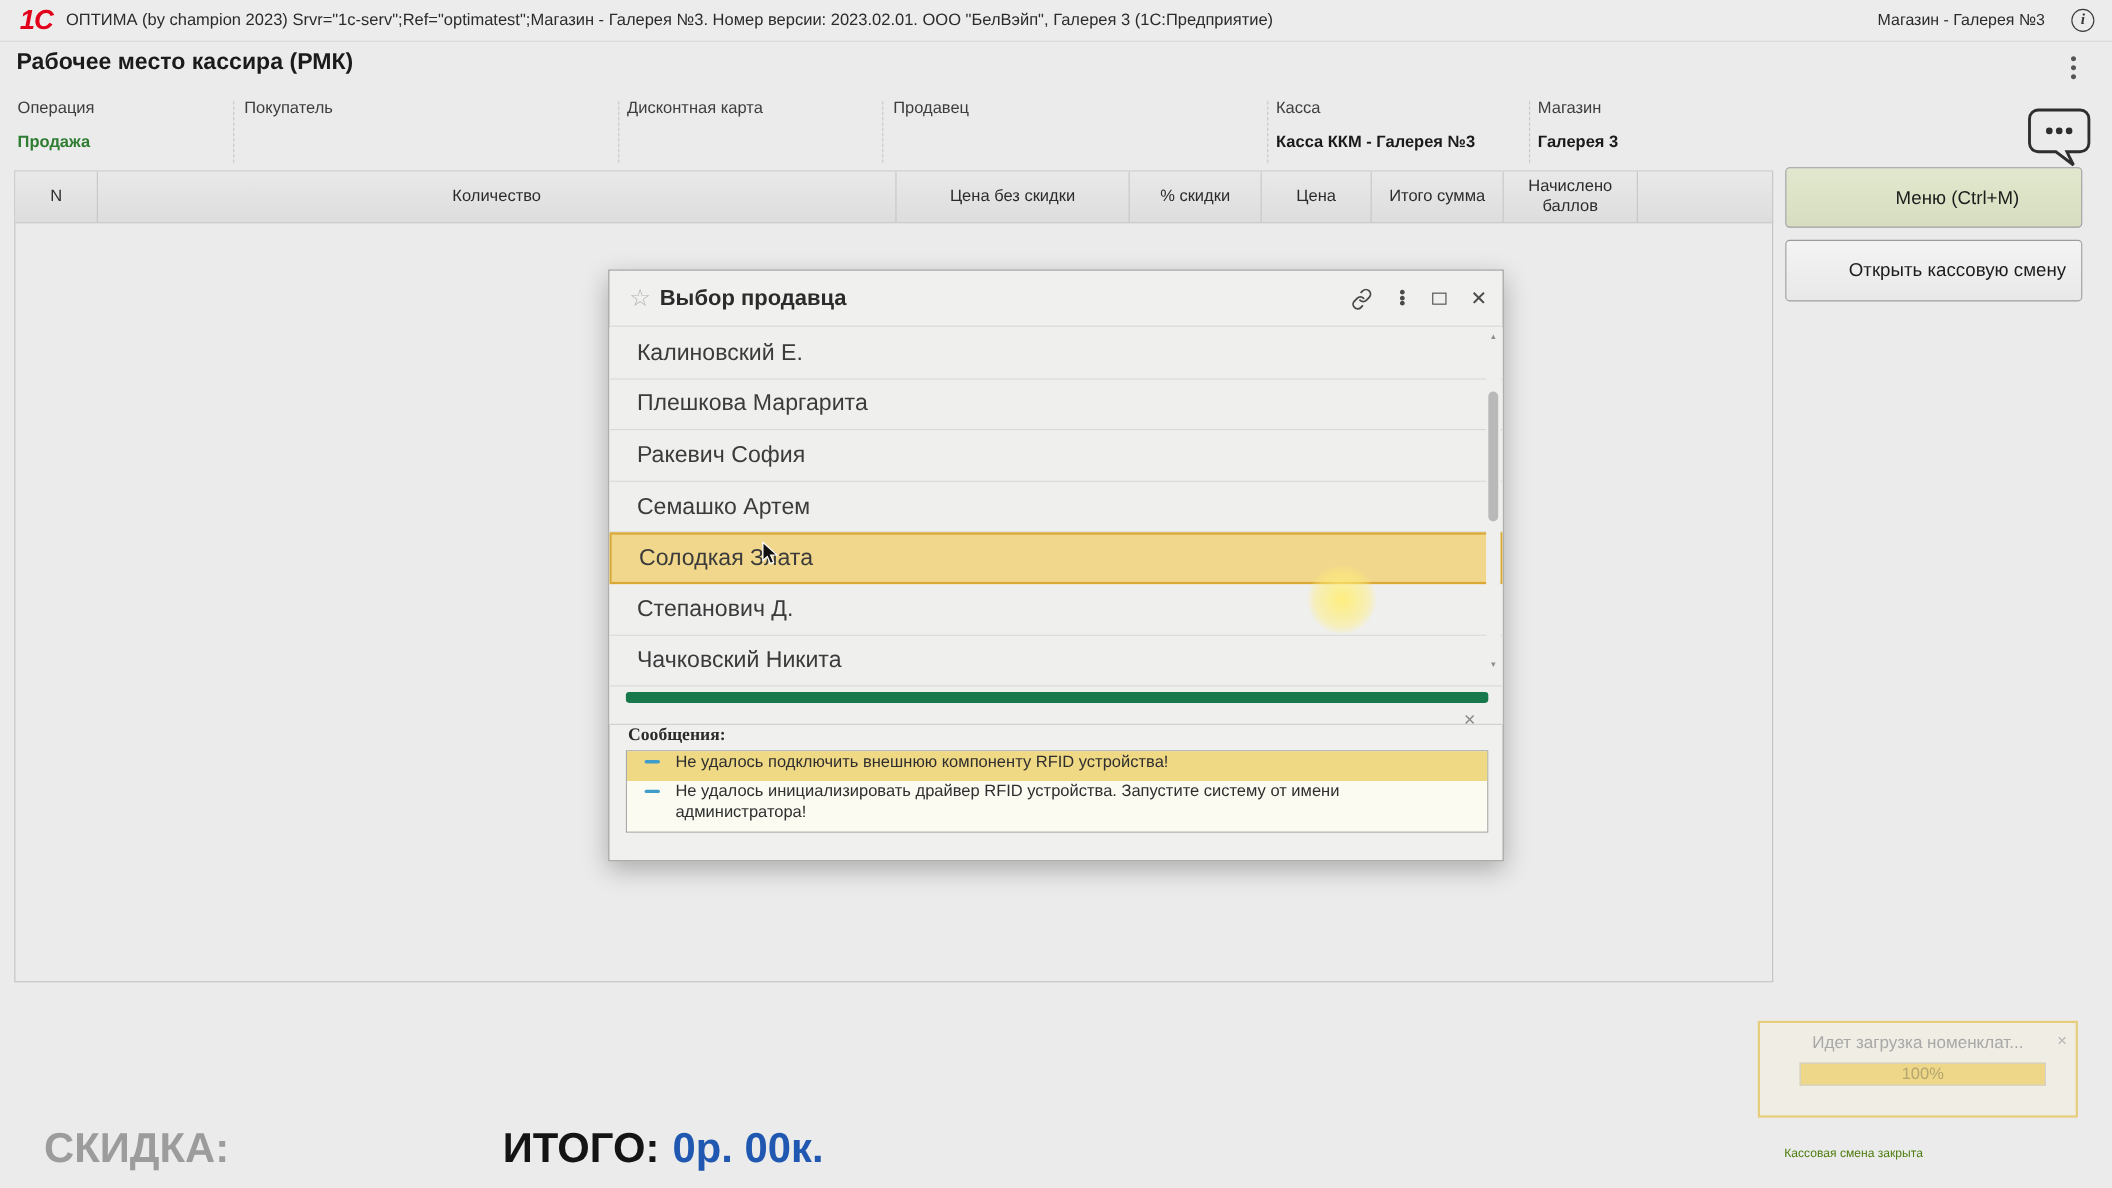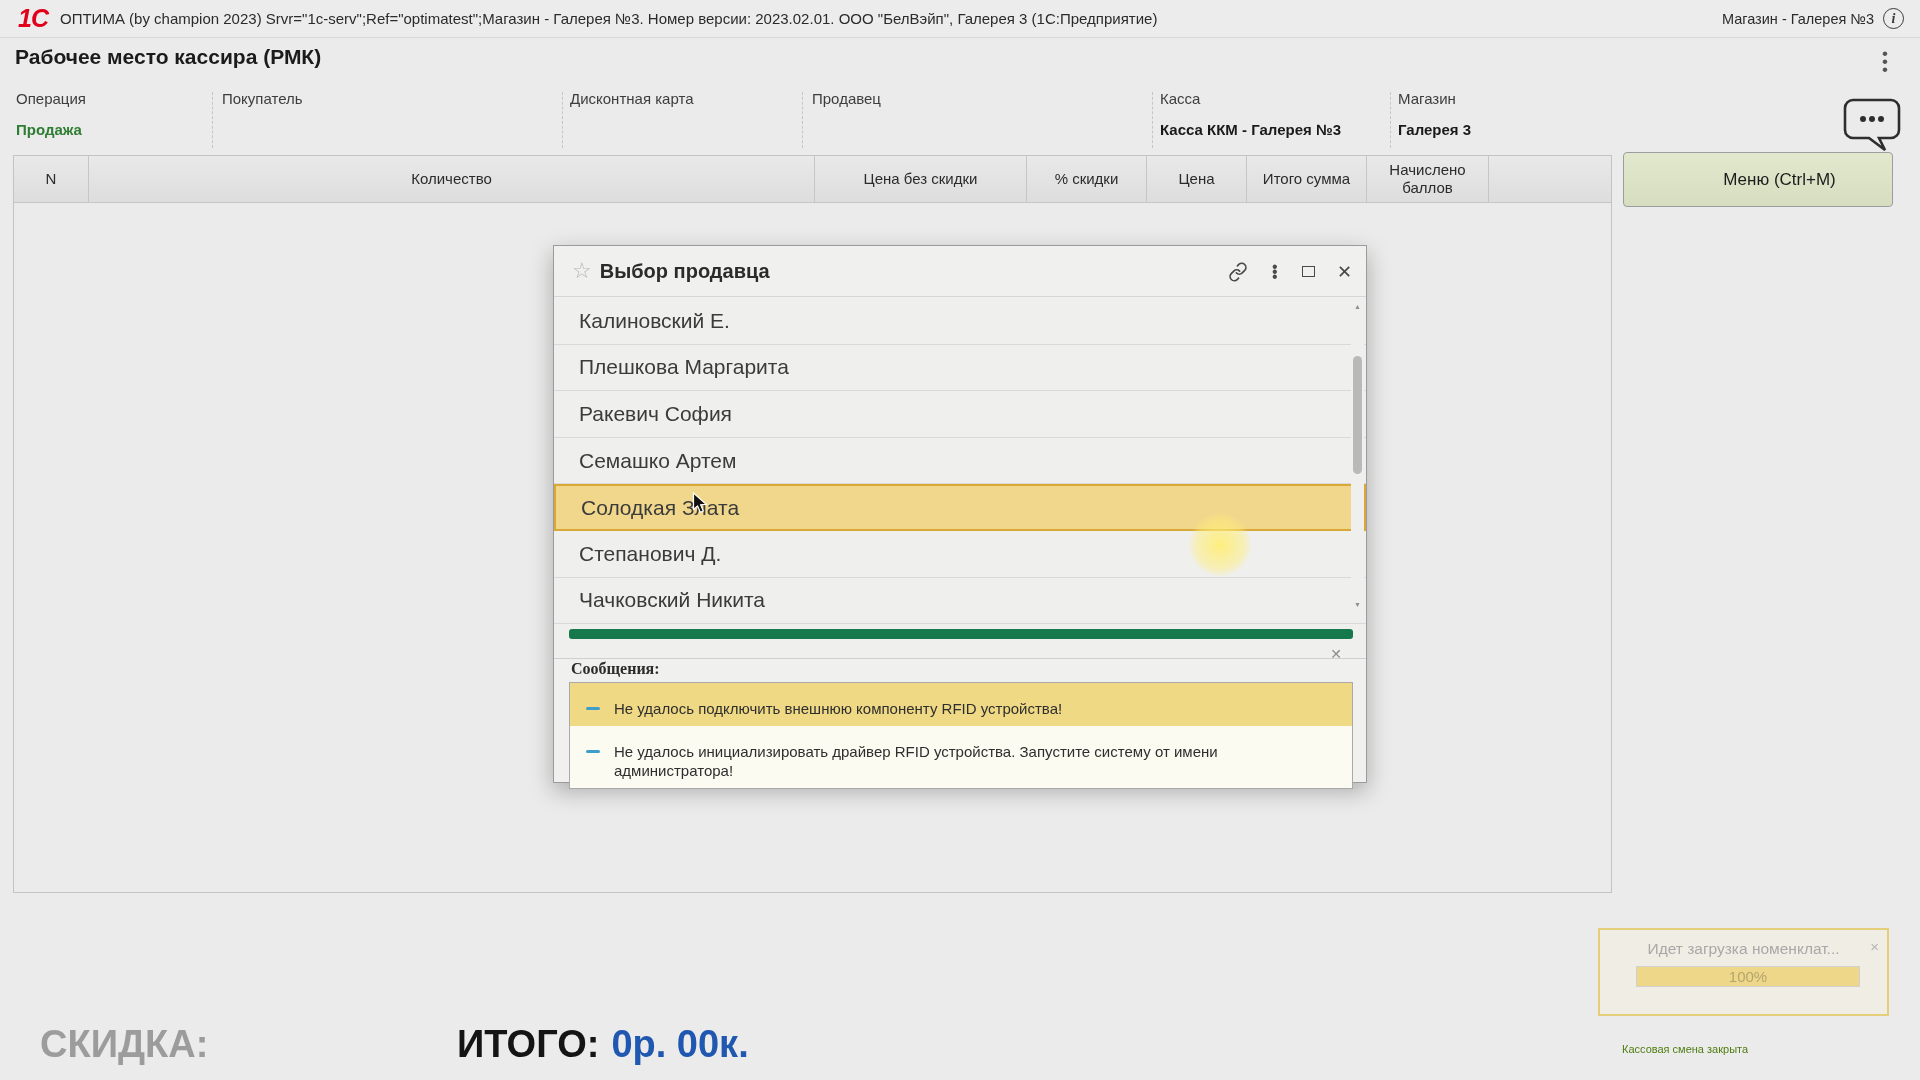--- a/index.html
+++ b/index.html
@@ -4,21 +4,21 @@
 <style>
   * { margin:0; padding:0; box-sizing:border-box; }
   html,body { width:1920px; height:1080px; }
   body { font-family:"Liberation Sans","DejaVu Sans",sans-serif; background:#ebebeb; overflow:hidden; }
   .screen { position:relative; width:1920px; height:1080px; background:#ebebeb; }
 
   
   .topbar { position:absolute; left:0; top:0; width:1920px; height:38px; background:#ececec; border-bottom:1px solid #d8d8d8; }
   .logo-1c { position:absolute; left:18px; top:4px; font-size:25px; font-weight:800; font-style:italic; color:#e2001a; letter-spacing:-1px; }
   .topbar-title { position:absolute; left:60px; top:10px; font-size:15px; color:#2b2b2b; white-space:nowrap; }
-  .topbar-right { position:absolute; right:16px; top:8px; display:flex; align-items:center; gap:9px; }
+  .topbar-right { position:absolute; right:16px; top:8px; display:flex; align-items:center; gap:24px; }
   .topbar-store { font-size:14.5px; color:#2b2b2b; }
   .info-icon { width:21px; height:21px; border:1.6px solid #3a3a3a; border-radius:50%; display:flex; align-items:center; justify-content:center; font-family:"Liberation Serif",serif; font-style:italic; font-weight:bold; font-size:14px; color:#3a3a3a; cursor:pointer; }
 
   
   .page-title { position:absolute; left:15px; top:45px; font-size:21px; font-weight:600; color:#1b1b1b; }
   .form-kebab { position:absolute; left:1878px; top:50px; font-size:17px; color:#555; letter-spacing:0; line-height:8px; text-align:center; width:14px; cursor:pointer; }
 
   .field { position:absolute; top:90px; }
   .field .flabel { font-size:15px; color:#3d3d3d; }
   .field .fvalue { margin-top:14px; font-size:15px; font-weight:bold; color:#1a1a1a; min-height:18px; }
@@ -64,21 +64,21 @@
   .dlg-scrollbar { position:absolute; right:2px; top:55px; width:13px; height:310px; background:#efefee; }
   .scroll-arrow { width:13px; height:12px; font-size:7px; color:#8f8f8f; text-align:center; line-height:12px; cursor:pointer; }
   .scroll-thumb { position:absolute; left:2px; top:55px; width:9px; height:118px; background:#b9b9b9; border-radius:5px; cursor:pointer; }
 
   .green-progress { position:absolute; left:15px; top:383px; width:784px; height:10px; background:#17794b; border-radius:3px; }
 
   .msg-header { position:absolute; left:17px; top:414px; font-size:16px; font-weight:bold; color:#2b2b2b;font-family:Liberation Serif, serif; }
   .msg-close { position:absolute; right:24px; top:400px; font-size:14px; color:#8d8d8d; cursor:pointer; }
 
   .msg-panel { position:absolute; left:15px; top:436px; width:784px; border:1px solid #a9a9a9; background:#fbfbf2; }
-  .msg-row { display:flex; padding:16px 10px 8px 12px; font-size:15px; color:#2e2e2e; line-height:19px; cursor:pointer; }
+  .msg-row { display:flex; padding:0 10px 8px 12px; font-size:15px; color:#2e2e2e; line-height:19px; cursor:pointer; }
   .msg-row.warn { background:#f0d985; }
   .msg-dash { flex:0 0 auto; width:14px; height:3px; background:#3f9dc9; border-radius:2px; margin:8px 14px 0 4px; }
 
   
   .discount-label { position:absolute; left:40px; top:1023px; font-size:38px; font-weight:bold; color:#9c9c9c; }
   .total-wrap { position:absolute; left:457px; top:1023px; display:flex; gap:12px; font-size:38px; font-weight:bold; }
   .total-label { color:#141414; }
   .total-value { color:#2057b0; }
 
   
@@ -154,20 +154,21 @@
       <div class="th">Количество</div>
       <div class="th">Цена без скидки</div>
       <div class="th">% скидки</div>
       <div class="th">Цена</div>
       <div class="th">Итого сумма</div>
       <div class="th">Начислено баллов</div>
     </div>
   </div>
 
   <button class="side-btn btn-menu">Меню (Ctrl+M)</button>
+  <button class="side-btn btn-shift">Открыть кассовую смену</button>
 
   <div class="dialog">
     <div class="dlg-titlebar">
       <span class="dlg-star">☆</span>
       <span class="dlg-title">Выбор продавца</span>
       <div class="dlg-icons">
         <span class="dlg-icon">
           <svg width="20" height="20" viewBox="0 0 24 24" fill="none" stroke="#4a4a4a" stroke-width="2" stroke-linecap="round">
             <path d="M10 13a5 5 0 0 0 7.07 0l3-3a5 5 0 0 0-7.07-7.07l-1.7 1.7"></path>
             <path d="M14 11a5 5 0 0 0-7.07 0l-3 3a5 5 0 0 0 7.07 7.07l1.7-1.7"></path>

